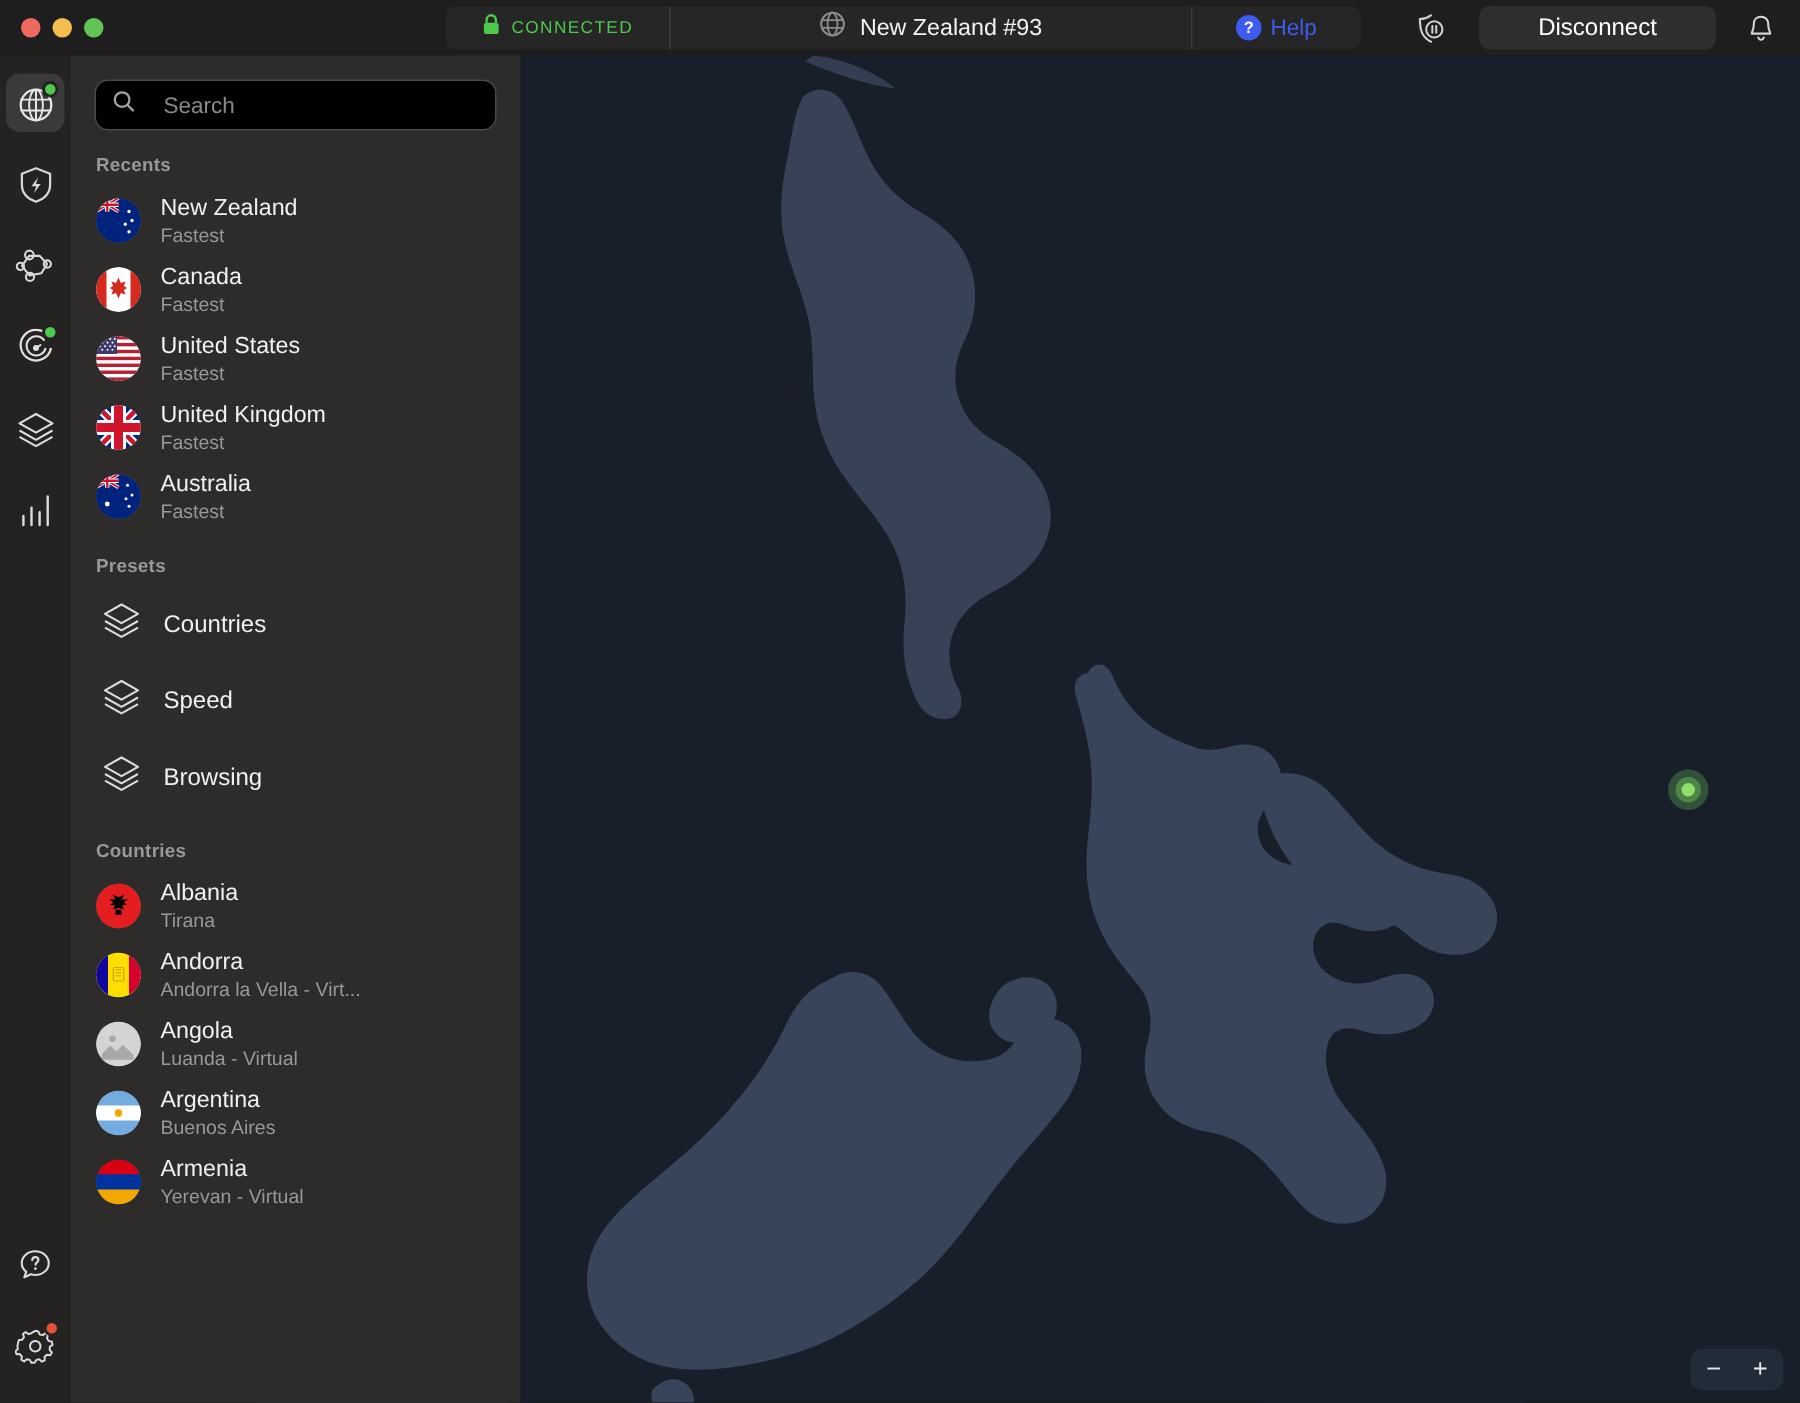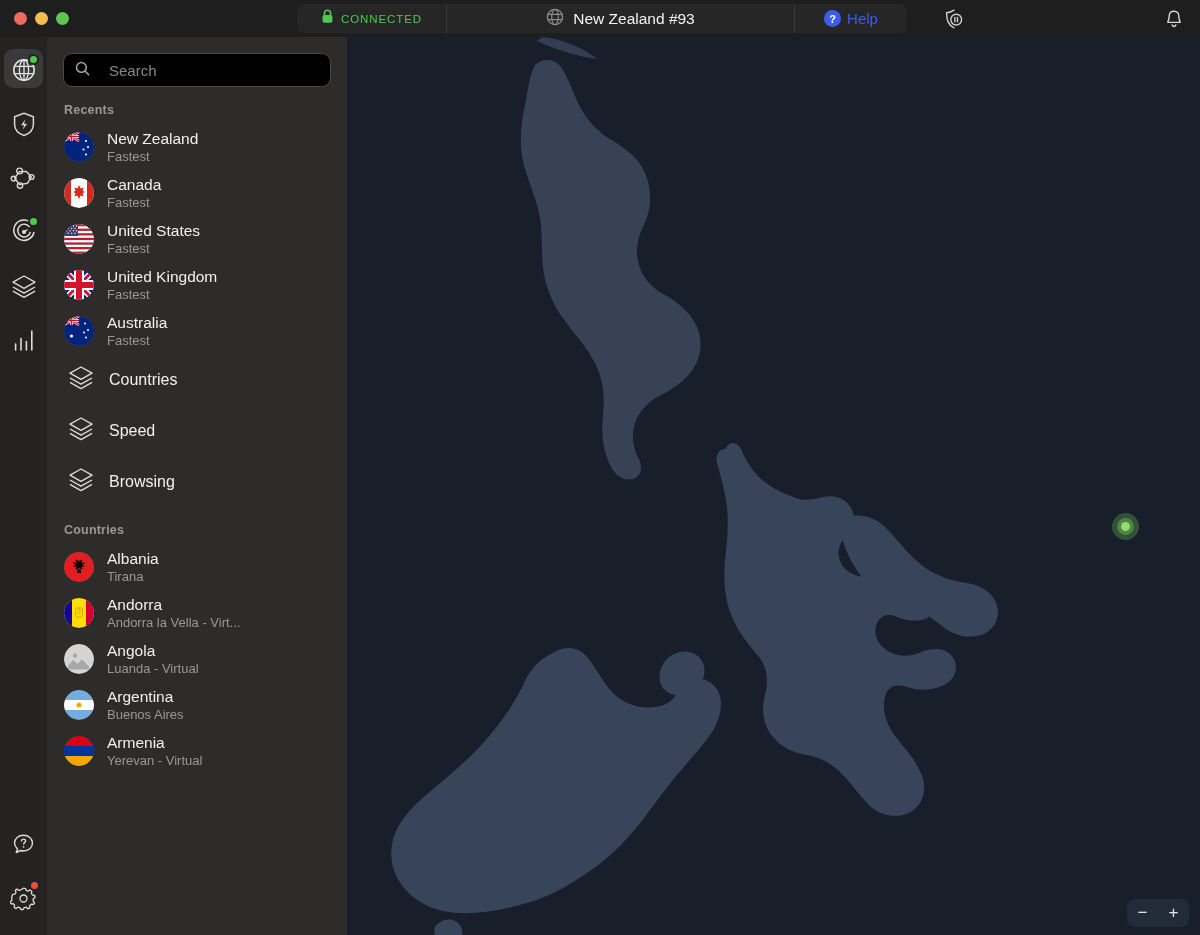--- a/index.html
+++ b/index.html
@@ -176,20 +176,21 @@
   </div>
 
   <div class="pause-btn">
     <svg width="22" height="22" viewBox="0 0 22 22">
       <path d="M11 2.2C8.4 4 5.9 4.7 3.6 4.7c0 7.5 1.4 12 7.4 15.1" fill="none" stroke="#cfcfcf" stroke-width="1.4" stroke-linecap="round"></path>
       <circle cx="13.2" cy="11.6" r="5.4" fill="none" stroke="#cfcfcf" stroke-width="1.4"></circle>
       <path d="M11.9 9.4v4.4M14.5 9.4v4.4" stroke="#cfcfcf" stroke-width="1.4" stroke-linecap="round"></path>
     </svg>
   </div>
 
+  <div class="disconnect-btn">Disconnect</div>
 
   <div class="bell-btn">
     <svg width="18" height="20" viewBox="0 0 18 20">
       <path d="M9 2.2c-2.9 0-4.8 2-4.8 4.9 0 4-1.4 5.1-1.4 6.3h12.4c0-1.2-1.4-2.3-1.4-6.3 0-2.9-1.9-4.9-4.8-4.9z" fill="none" stroke="#d5d5d5" stroke-width="1.4" stroke-linejoin="round"></path>
       <path d="M7.2 16c.3.9 1 1.5 1.8 1.5s1.5-.6 1.8-1.5" fill="none" stroke="#d5d5d5" stroke-width="1.4" stroke-linecap="round"></path>
     </svg>
   </div>
 </div>
 
 <div class="rail">
@@ -418,20 +419,21 @@
         <circle cx="20" cy="16.5" r="1" fill="#fff"></circle>
         <circle cx="22" cy="21.5" r="1" fill="#fff"></circle>
       </svg>
     </div>
     <div class="row-text">
       <div class="row-title">Australia</div>
       <div class="row-sub">Fastest</div>
     </div>
   </div>
 
+  <div class="section-head">Presets</div>
 
   <div class="preset-row">
     <span>
       <svg width="30" height="28" viewBox="0 0 30 28">
         <path d="M15 3 4 9.2l11 6.2 11-6.2z" fill="none" stroke="#dcdcdc" stroke-width="1.4" stroke-linejoin="round"></path>
         <path d="M4 14l11 6.2L26 14" fill="none" stroke="#dcdcdc" stroke-width="1.4" stroke-linejoin="round"></path>
         <path d="M4 18.4l11 6.2 11-6.2" fill="none" stroke="#dcdcdc" stroke-width="1.4" stroke-linejoin="round"></path>
       </svg>
     </span>
     <span class="preset-label">Countries</span>

